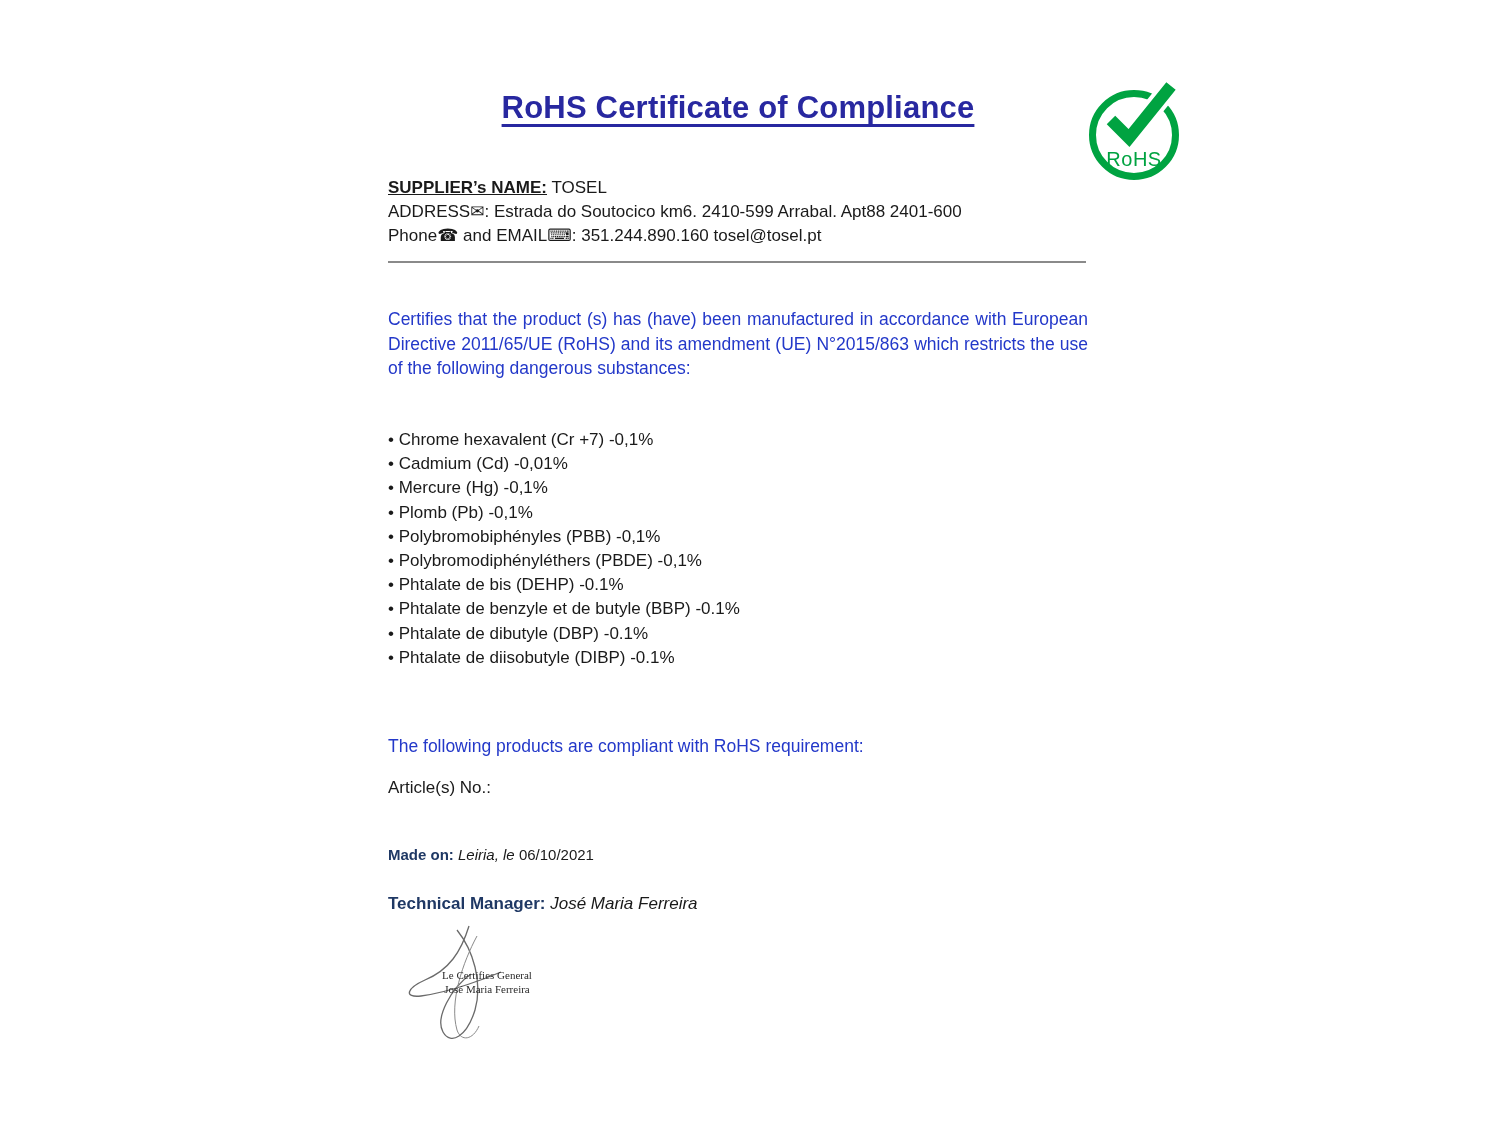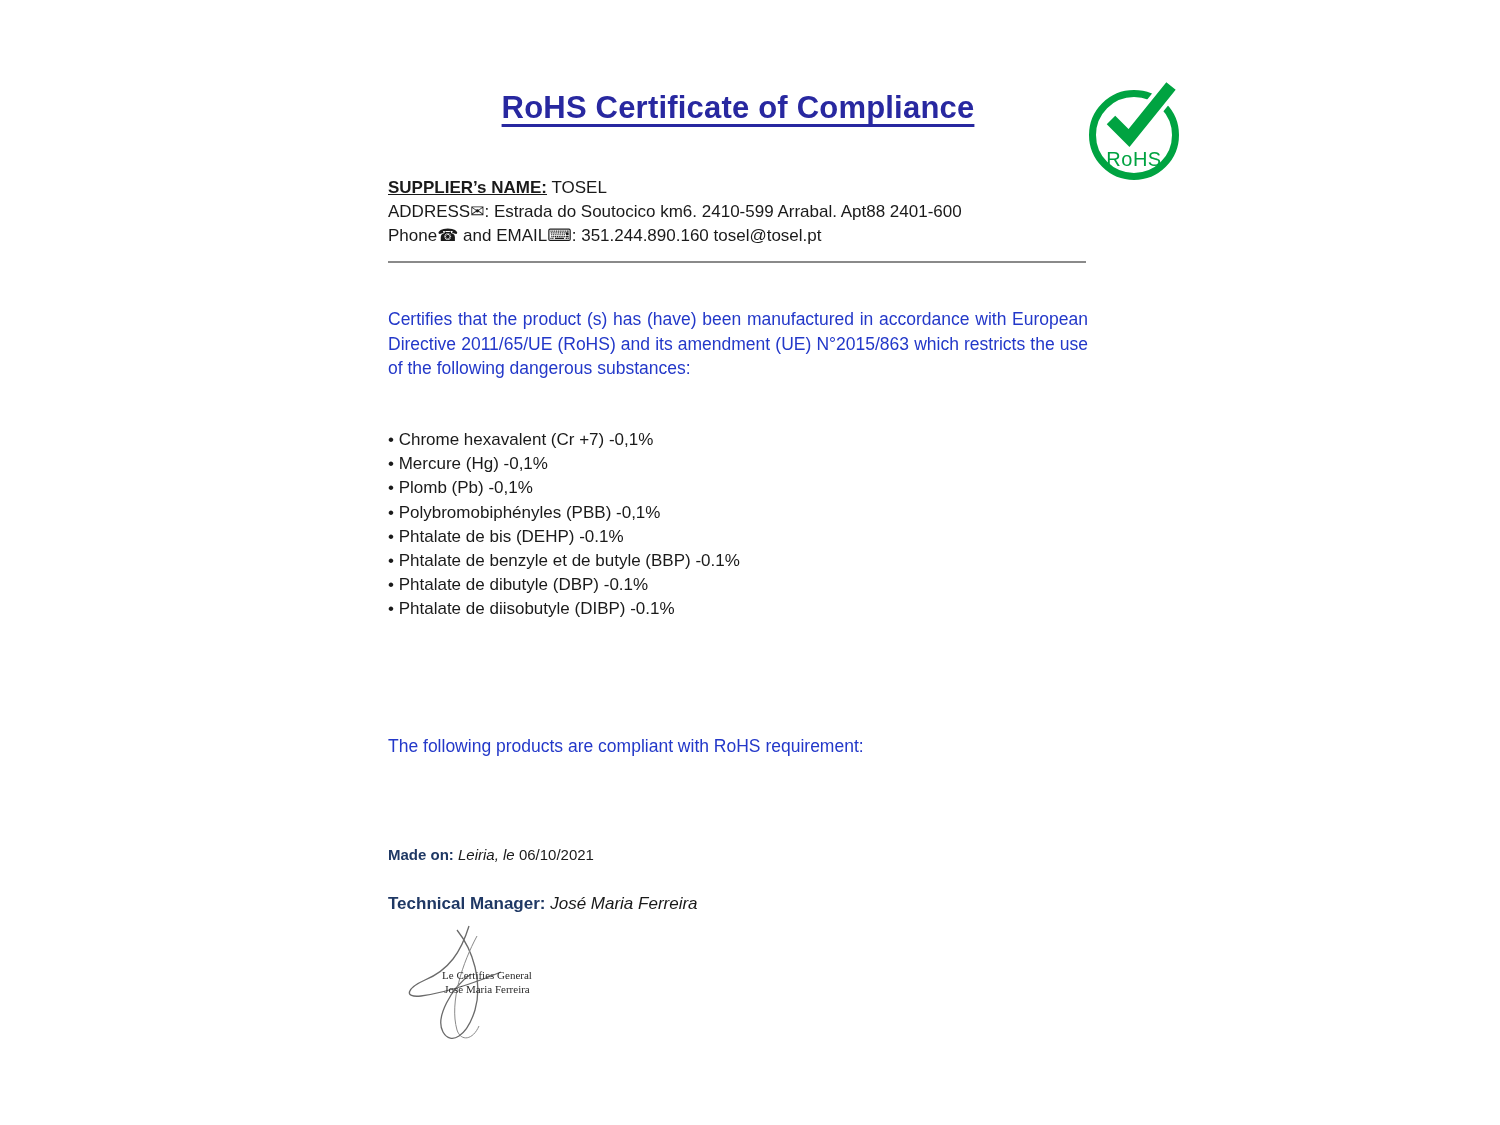--- a/index.html
+++ b/index.html
@@ -97,31 +97,34 @@
       <span>Phone</span><span class="mini-icon">☎</span><span> and EMAIL</span><span class="mini-icon">⌨</span><span>: 351.244.890.160 tosel@tosel.pt</span>
     </div>
   </div>
 
   <div class="rule"></div>
 
   <div class="statement">Certifies that the product (s) has (have) been manufactured in accordance with European Directive 2011/65/UE (RoHS) and its amendment (UE) N°2015/863 which restricts the use of the following dangerous substances:</div>
 
   <ul class="substances">
     <li>Chrome hexavalent (Cr +7) -0,1%</li>
+    <li>Cadmium (Cd) -0,01%</li>
     <li>Mercure (Hg) -0,1%</li>
     <li>Plomb (Pb) -0,1%</li>
     <li>Polybromobiphényles (PBB) -0,1%</li>
+    <li>Polybromodiphényléthers (PBDE) -0,1%</li>
     <li>Phtalate de bis (DEHP) -0.1%</li>
     <li>Phtalate de benzyle et de butyle (BBP) -0.1%</li>
     <li>Phtalate de dibutyle (DBP) -0.1%</li>
     <li>Phtalate de diisobutyle (DIBP) -0.1%</li>
   </ul>
 
   <div class="compliance">The following products are compliant with RoHS requirement:</div>
 
+  <div class="article">Article(s) No.:</div>
 
   <div class="made-on">
     <span class="lbl">Made on:</span><span class="place"> Leiria, le </span><span>06/10/2021</span>
   </div>
 
   <div class="tech-mgr">
     <span class="lbl">Technical Manager:</span><span class="name"> José Maria Ferreira</span>
   </div>
 
   <div class="signature">

